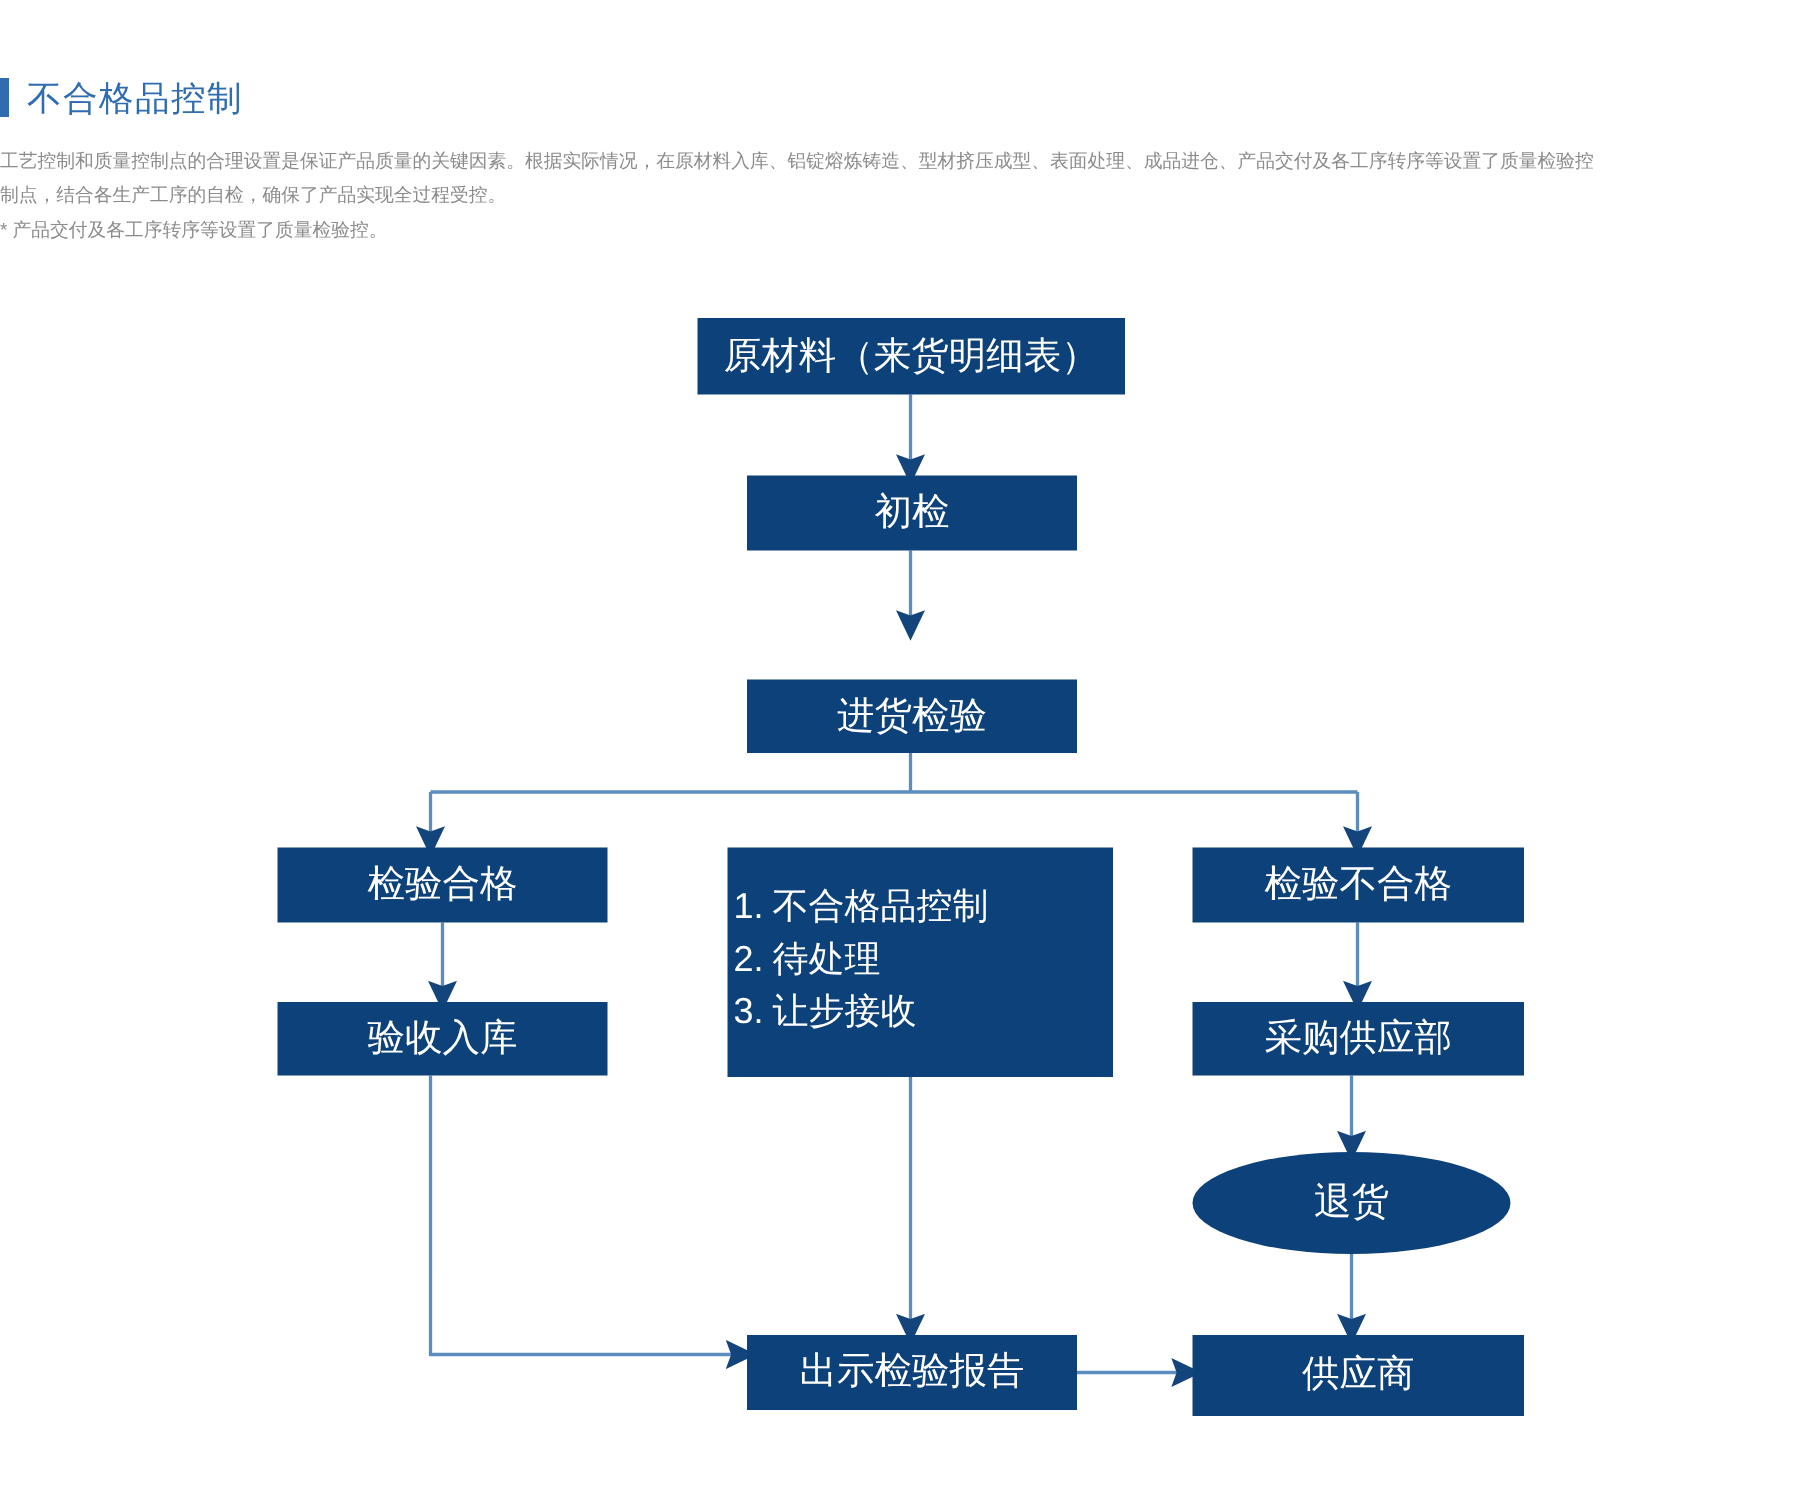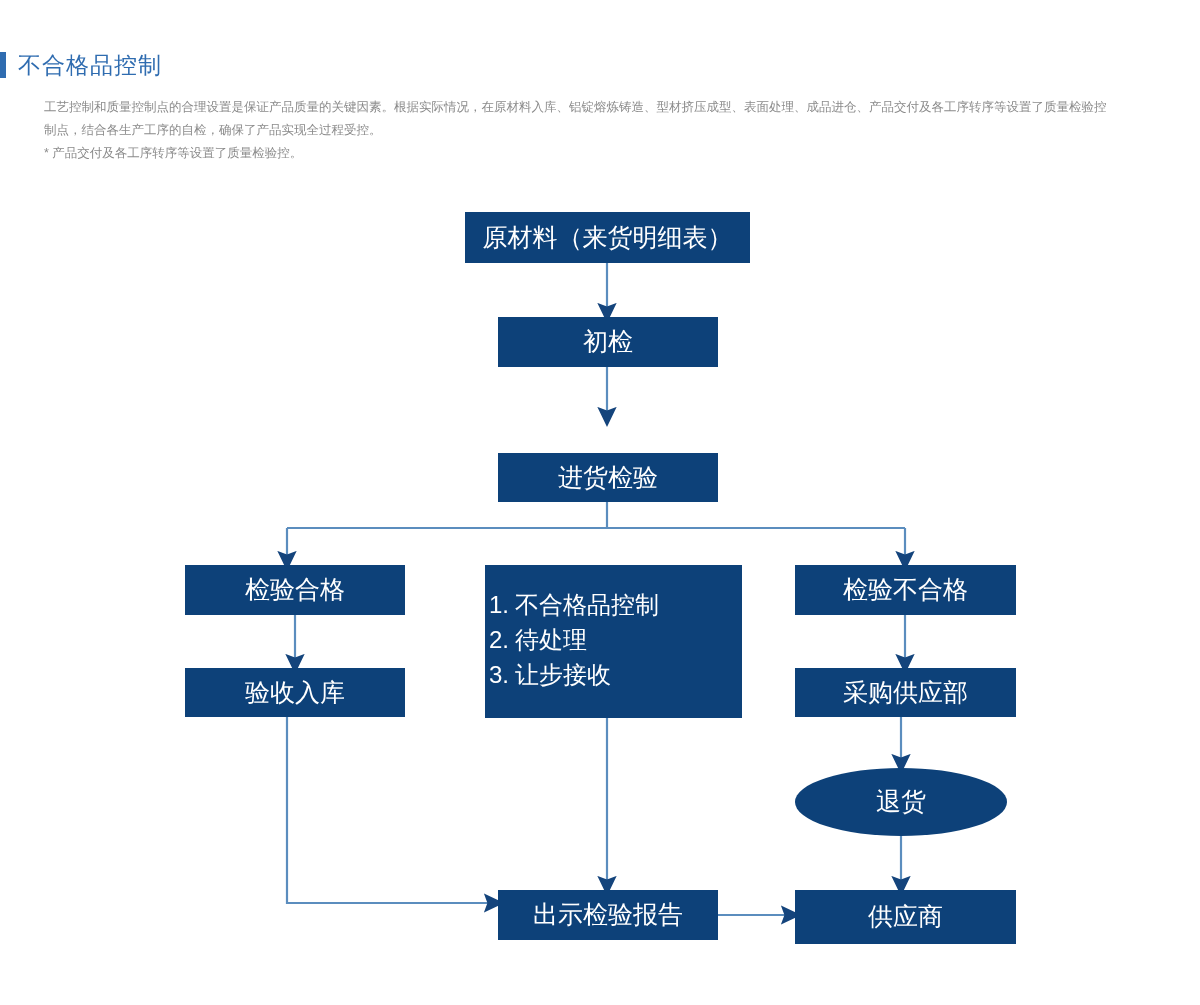--- a/index.html
+++ b/index.html
@@ -44,21 +44,20 @@
     left: 0px;
     top: 96px;
     width: 1200px;
     color: #8b8b8b;
     font-size: 12.5px;
     line-height: 23px;
   }
   .intro p {
     margin: 0;
     white-space: nowrap;
-    padding-left: 44px;
   }
 
   
   .flow {
     position: absolute;
     left: 0;
     top: 0;
     width: 1200px;
     height: 1005px;
   }

